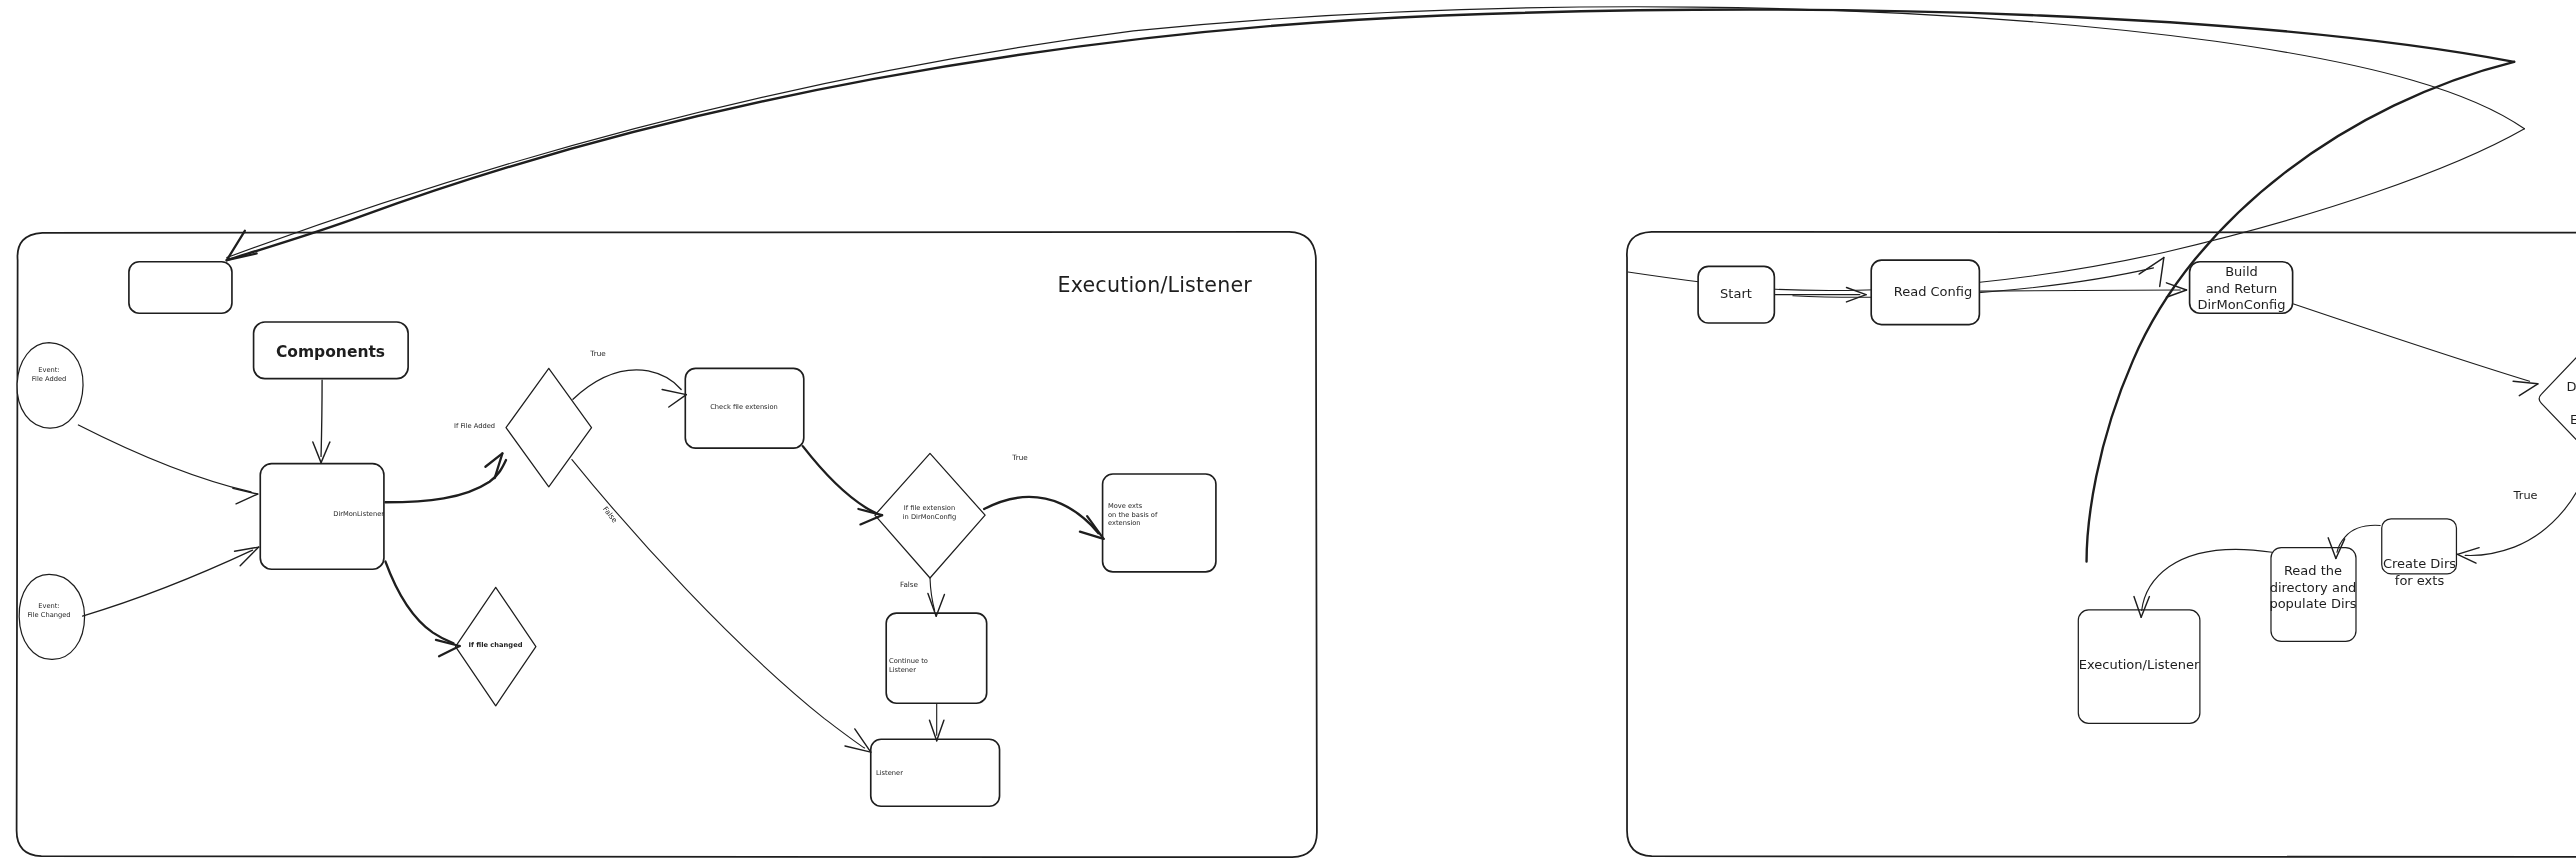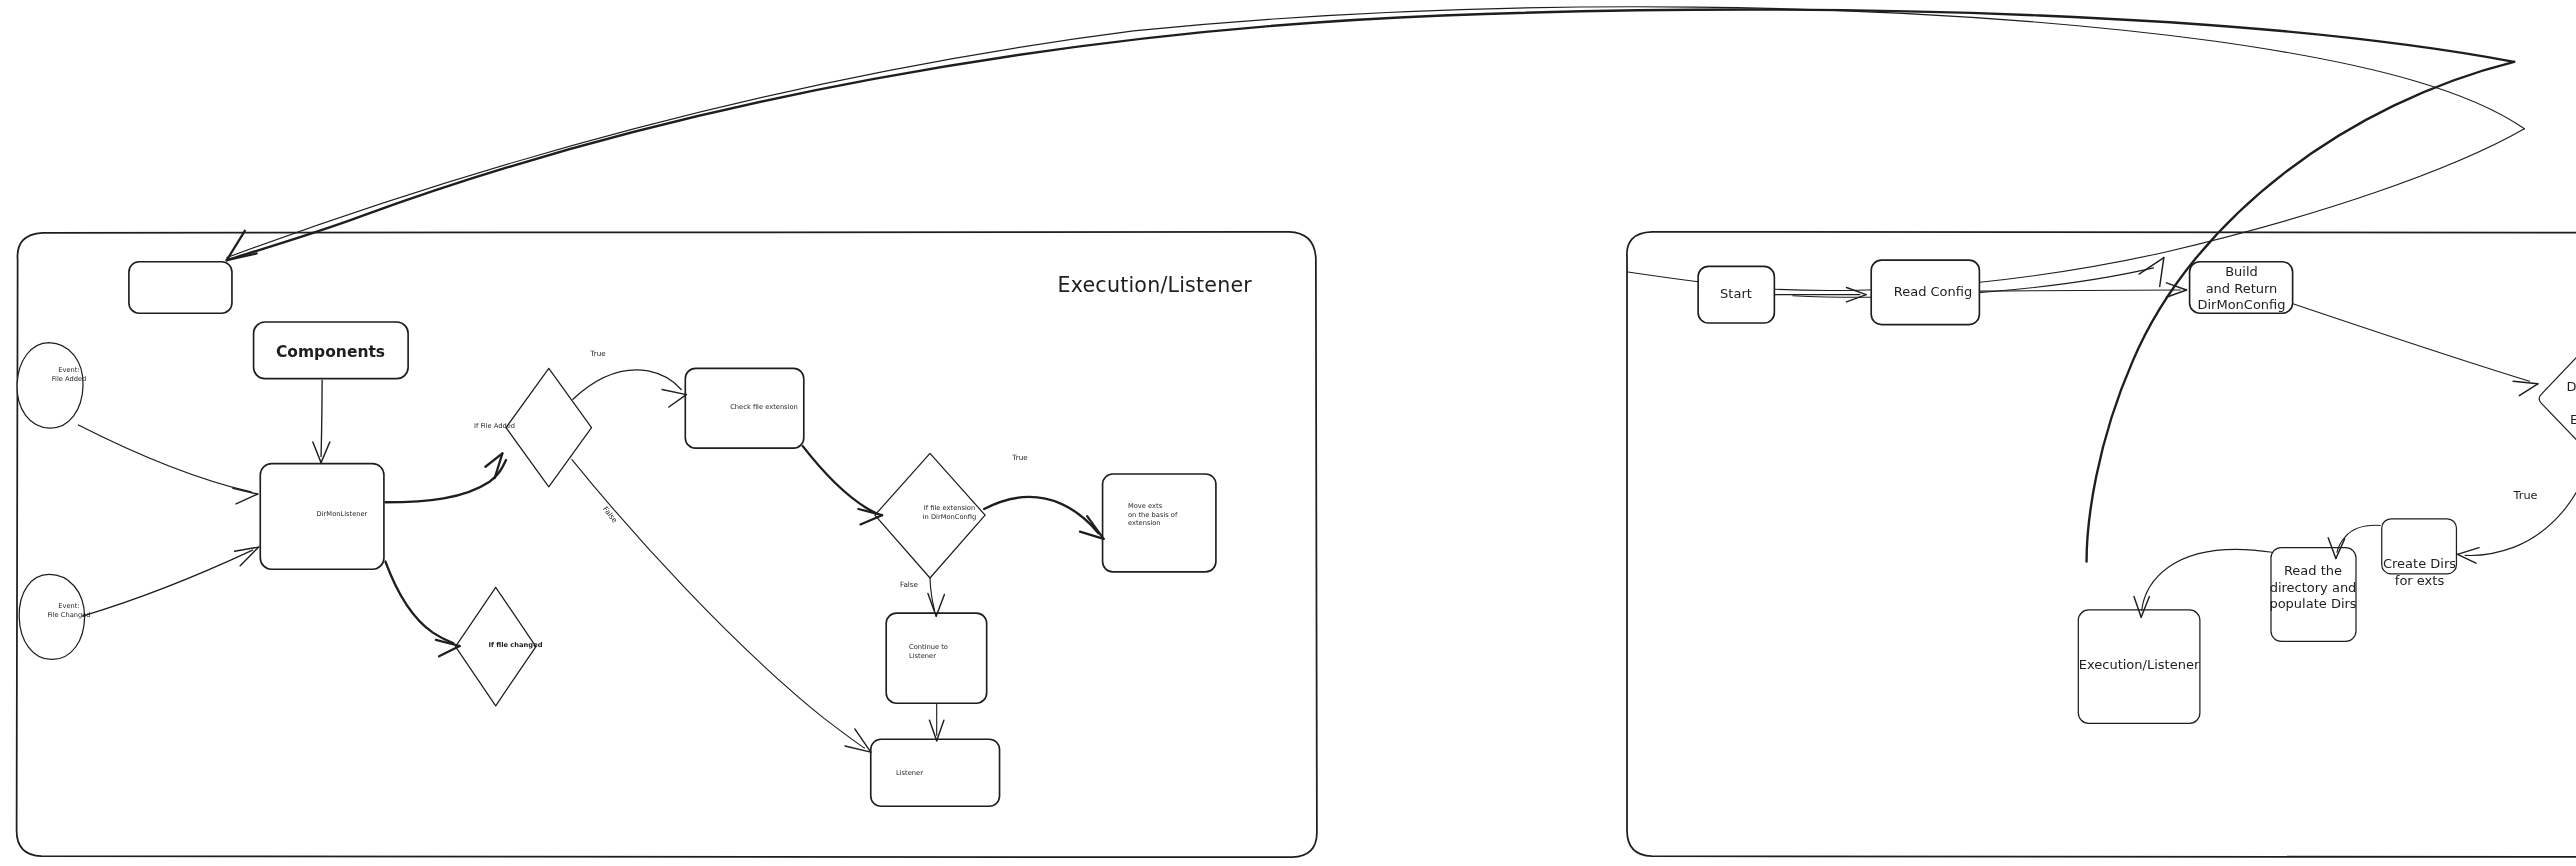--- a/index.html
+++ b/index.html
@@ -88,21 +88,21 @@
     white-space: pre-line;
     pointer-events: none;
     -webkit-font-smoothing: antialiased;
   }
   .panel-title {
     font-size: 20.6px;
     letter-spacing: 0.2px;
   }
   .node-lg   { font-size: 15.5px; font-weight: bold; }
   .node-md   { font-size: 13px; }
-  .node-xs   { font-size: 6.7px; padding-left: 20px; }
+  .node-xs   { font-size: 6.7px; }
   .edge-lbl-lg { font-size: 11.3px; }
   .edge-lbl-sm { font-size: 7.2px; }
   .rot-false {
     transform: rotate(52deg);
     transform-origin: center center;
   }
 </style>
 </head>
 <body>
 
@@ -422,36 +422,36 @@
   <div class="tx panel-title" style="left:2524px; top:267px; width:319px; text-align:right;">Initialization</div>
 
   <div class="tx node-xs" style="left:0px; top:366px; width:98px;">Event:
 File Added</div>
 
   <div class="tx node-xs" style="left:0px; top:602px; width:98px;">Event:
 File Changed</div>
 
   <div class="tx node-lg" style="left:253px; top:343px; width:155px;">Components</div>
 
-  <div class="tx node-xs" style="left:260px; top:510px; width:124px;">DirMonListener</div>
+  <div class="tx node-xs" style="left:260px; top:510px; width:124px;text-align:right;">DirMonListener</div>
 
   <div class="tx node-xs" style="left:475px; top:422px; width:103px; transform:translateX(-52px);">If File Added</div>
 
   <div class="tx node-xs" style="left:444px; top:641px; width:103px;font-weight:bold;">If file changed</div>
 
   <div class="tx node-xs" style="left:685px; top:403px; width:118px;">Check file extension</div>
 
   <div class="tx node-xs" style="left:878px; top:504px; width:103px;">If file extension
 in DirMonConfig</div>
 
   <div class="tx node-xs" style="left:1108px; top:502px; width:103px; text-align:left;">Move exts
 on the basis of
 extension</div>
 
-  <div class="tx node-xs" style="left:889px; top:643px; width:95px; text-align:left;">Continue to
+  <div class="tx node-xs" style="left:889px; top:657px; width:95px; text-align:left;">Continue to
 Listener</div>
 
   <div class="tx node-xs" style="left:876px; top:769px; width:93px; text-align:left;">Listener</div>
 
   <div class="tx edge-lbl-sm" style="left:567px; top:349px; width:62px;">True</div>
 
   <div class="tx edge-lbl-sm rot-false" style="left:587px; top:510px; width:46px;">False</div>
 
   <div class="tx edge-lbl-sm" style="left:994px; top:453px; width:52px;">True</div>
 

